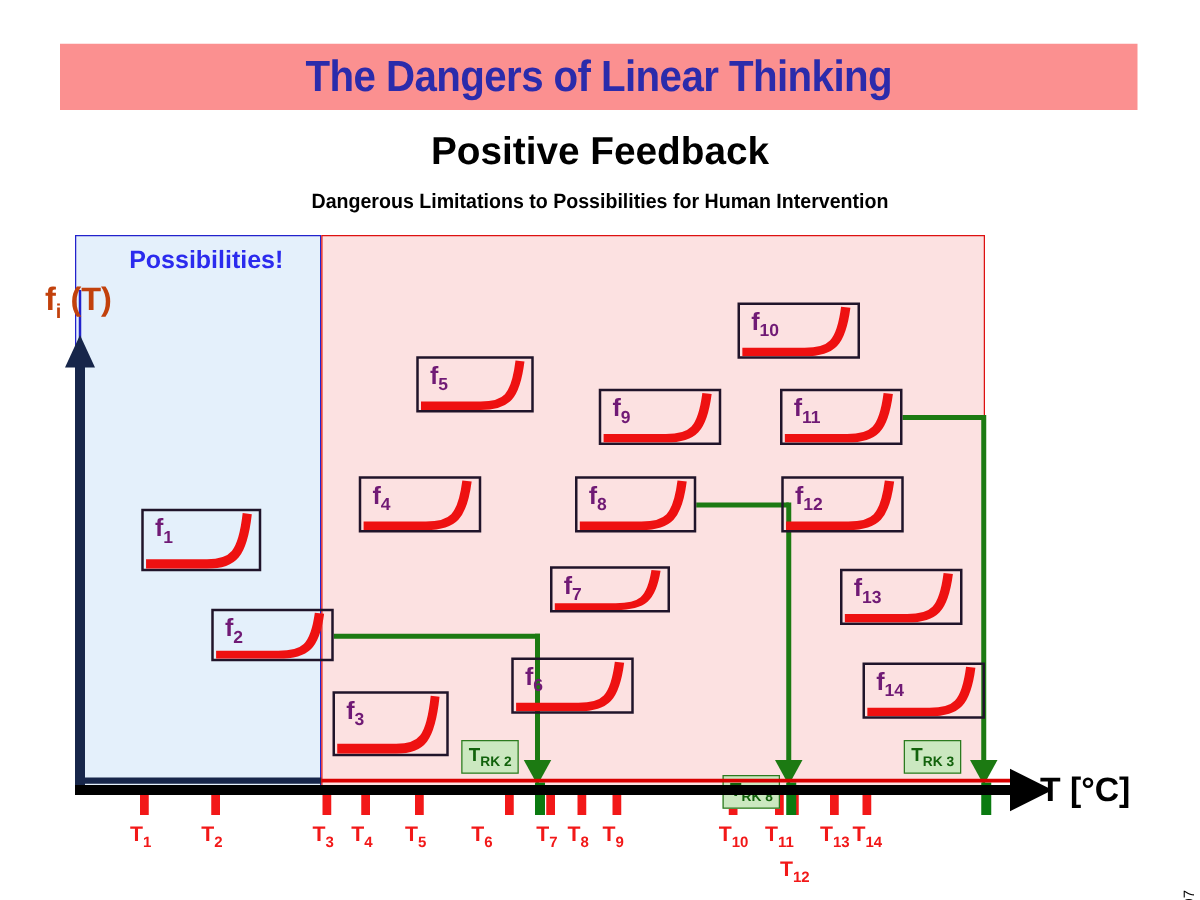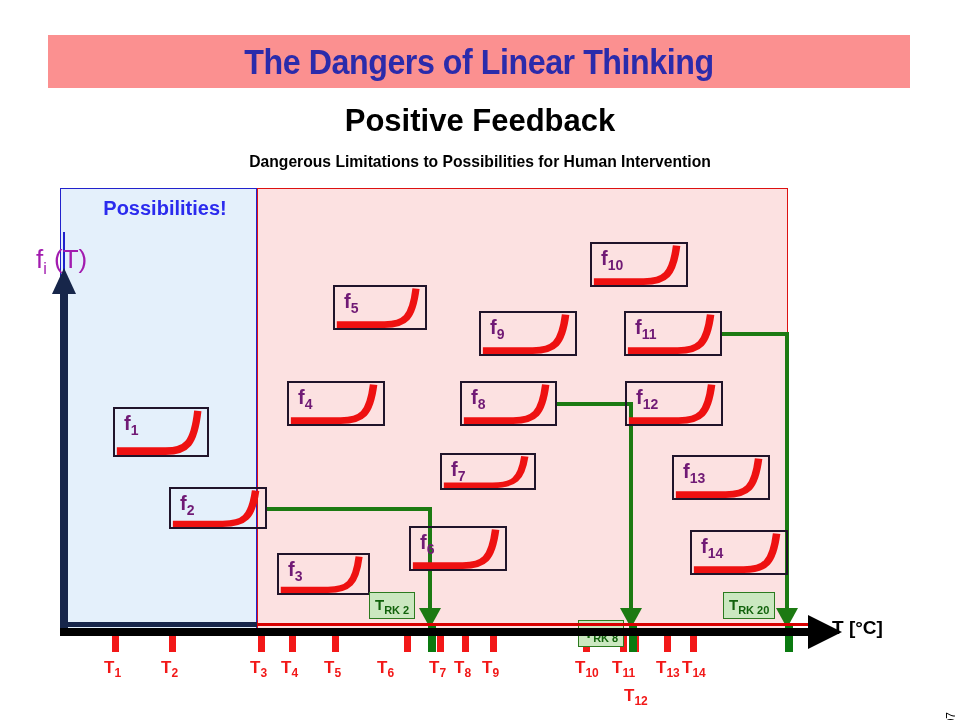--- a/index.html
+++ b/index.html
@@ -46,25 +46,25 @@
   .xaxis{position:absolute;left:60px;top:628px;width:750px;height:8px;
     background:#000000;}
   .xaxis-red{position:absolute;left:257px;top:623px;width:553px;height:3px;
     background:#d80000;}
   .xaxis-navy{position:absolute;left:60px;top:622px;width:197px;height:5px;
     background:#17264a;}
   .xarrow{position:absolute;left:808px;top:615px;width:0;height:0;
     border-top:17px solid transparent;border-bottom:17px solid transparent;
     border-left:34px solid #000000;}
 
-  .ylabel{position:absolute;left:36px;top:244px;color:#a21caf;font-weight:normal;
+  .ylabel{position:absolute;left:36px;top:224px;color:#c2410c;font-weight:bold;
     font-size:26px;white-space:nowrap;}
   .ylabel sub{font-size:16px;}
   .xlabel{position:absolute;left:832px;top:617px;color:#000;font-weight:bold;
-    font-size:19px;white-space:nowrap;}
+    font-size:27px;white-space:nowrap;}
 
   
   .fbox{position:absolute;border:2.5px solid #20142a;box-sizing:border-box;}
   .fbox .flabel{position:absolute;left:9px;top:3px;color:#701a75;
     font-weight:bold;font-size:20px;white-space:nowrap;}
   .fbox .flabel sub{font-size:14px;}
   .fbox svg{position:absolute;left:0;top:0;width:100%;height:100%;}
 
   
   .tick{position:absolute;width:7px;height:23px;background:#f21818;top:629px;}
@@ -119,21 +119,21 @@
           <path d="M2,44 L55,44 C78,44 86,36 90,2" fill="none" stroke="#ee1111" stroke-width="8" stroke-linecap="butt"></path>
         </svg>
         <div class="flabel"><span>f</span><sub>1</sub></div>
       </div>
       <div class="fbox" style="left: 169px; top: 487px; width: 98px; height: 42px;">
         <svg viewBox="0 0 100 48" preserveAspectRatio="none">
           <path d="M2,44 L55,44 C78,44 86,36 90,2" fill="none" stroke="#ee1111" stroke-width="8" stroke-linecap="butt"></path>
         </svg>
         <div class="flabel"><span>f</span><sub>2</sub></div>
       </div>
-      <div class="fbox" style="left: 277px; top: 553px; width: 93px; height: 42px;">
+      <div class="fbox" style="left: 266px; top: 553px; width: 93px; height: 52px;">
         <svg viewBox="0 0 100 48" preserveAspectRatio="none">
           <path d="M2,44 L55,44 C78,44 86,36 90,2" fill="none" stroke="#ee1111" stroke-width="8" stroke-linecap="butt"></path>
         </svg>
         <div class="flabel"><span>f</span><sub>3</sub></div>
       </div>
       <div class="fbox" style="left: 287px; top: 381px; width: 98px; height: 45px;">
         <svg viewBox="0 0 100 48" preserveAspectRatio="none">
           <path d="M2,44 L55,44 C78,44 86,36 90,2" fill="none" stroke="#ee1111" stroke-width="8" stroke-linecap="butt"></path>
         </svg>
         <div class="flabel"><span>f</span><sub>4</sub></div>
@@ -224,21 +224,21 @@
       <div class="ticklabel" style="left: 624px; top: 686px;"><span>T</span><sub>12</sub></div>
       <div class="tick" style="left: 664px;"></div>
       <div class="ticklabel" style="left: 656px; top: 658px;"><span>T</span><sub>13</sub></div>
       <div class="tick" style="left: 690px;"></div>
       <div class="ticklabel" style="left: 682px; top: 658px;"><span>T</span><sub>14</sub></div>
       <div class="tick-green" style="left: 428px;"></div>
       <div class="tick-green" style="left: 629px;"></div>
       <div class="tick-green" style="left: 785px;"></div>
       <div class="rkbox" style="left: 369px; top: 592px;"><span>T</span><sub>RK 2</sub></div>
       <div class="rkbox" style="left: 578px; top: 592px; margin-top: 28px;"><span>T</span><sub>RK 8</sub></div>
-      <div class="rkbox" style="left: 723px; top: 592px;"><span>T</span><sub>RK 20</sub></div>
+      <div class="rkbox" style="left: 723px; top: 592px;"><span>T</span><sub>RK 3</sub></div>
     </div>
 
   <div class="yaxis-thin"></div>
   <div class="yaxis"></div>
   <div class="yarrow"></div>
   <div class="xaxis-navy"></div>
   <div class="xaxis-red"></div>
   <div class="xaxis"></div>
   <div class="xarrow"></div>
 

